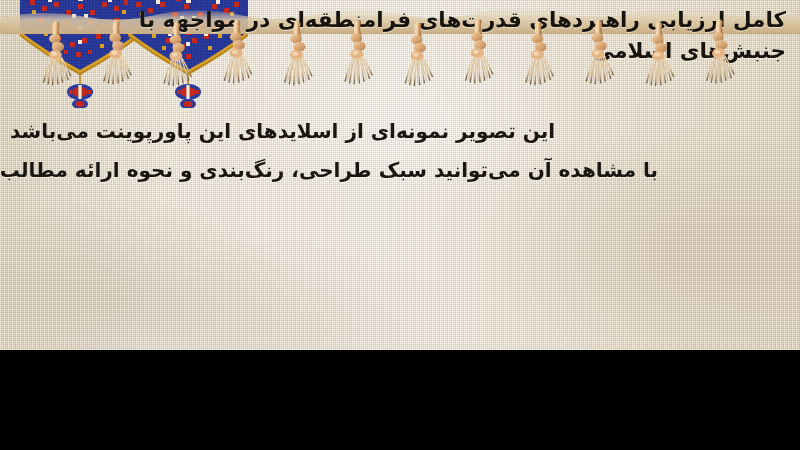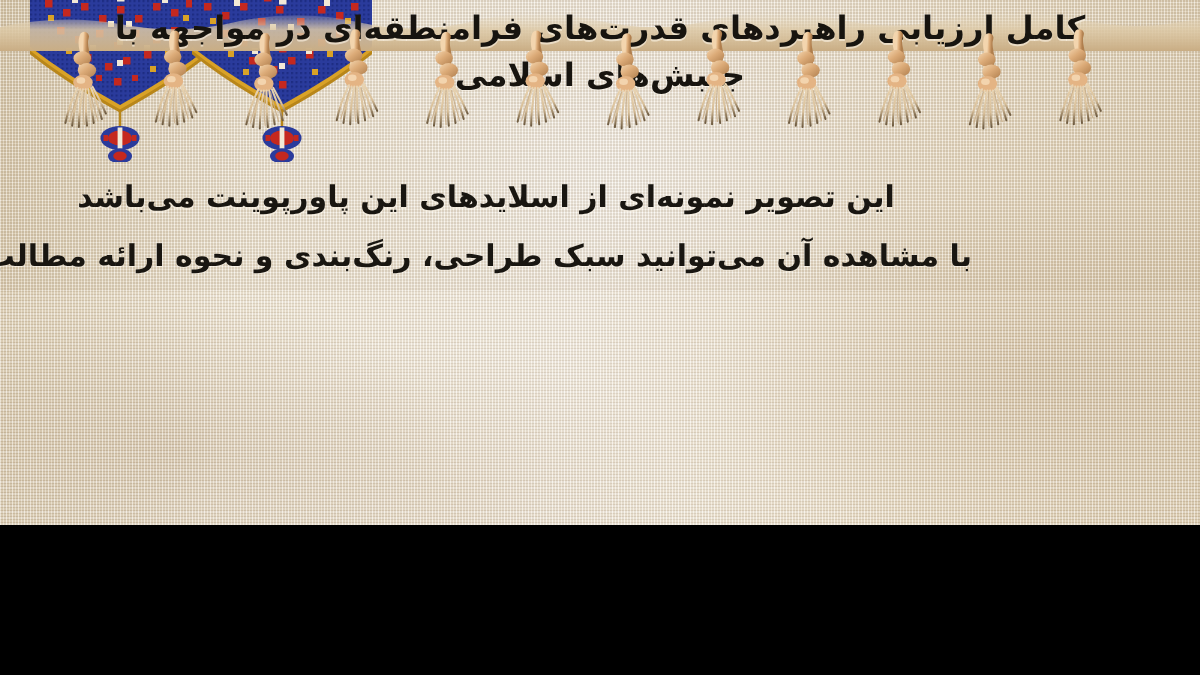--- a/index.html
+++ b/index.html
@@ -45,43 +45,42 @@
       linear-gradient(100deg, #d9c9ab 0%, #efe6d4 22%, #f3ece0 48%, #e9dcc4 76%, #ddcdb0 100%);
     background-blend-mode: normal, normal, multiply, multiply, screen, multiply, normal;
   }
 
   
   .title-block {
     position: absolute;
     top: 4px;
     left: 0;
     width: 800px;
-    text-align: center;
     padding: 0 14px;
     box-sizing: border-box;
     z-index: 6;
   }
   .title-line {
     font-size: 21.5px;
     font-weight: 700;
     line-height: 31px;
     color: #17140f;
     letter-spacing: 0px;
     text-shadow: 0 1px 0 rgba(255,250,238,0.55);
     white-space: nowrap;
   }
   .title-line.l2 { letter-spacing: 0.5px; }
 
   
   .body-block {
     position: absolute;
     top: 112px;
-    left: 0;
+    left: 10px;
     width: 648px;
-    text-align: center;
+    text-align: left;
     z-index: 6;
   }
   .body-line {
     font-size: 20px;
     font-weight: 700;
     line-height: 39px;
     color: #191611;
     text-shadow: 0 1px 0 rgba(255,250,238,0.5);
     white-space: nowrap;
   }

